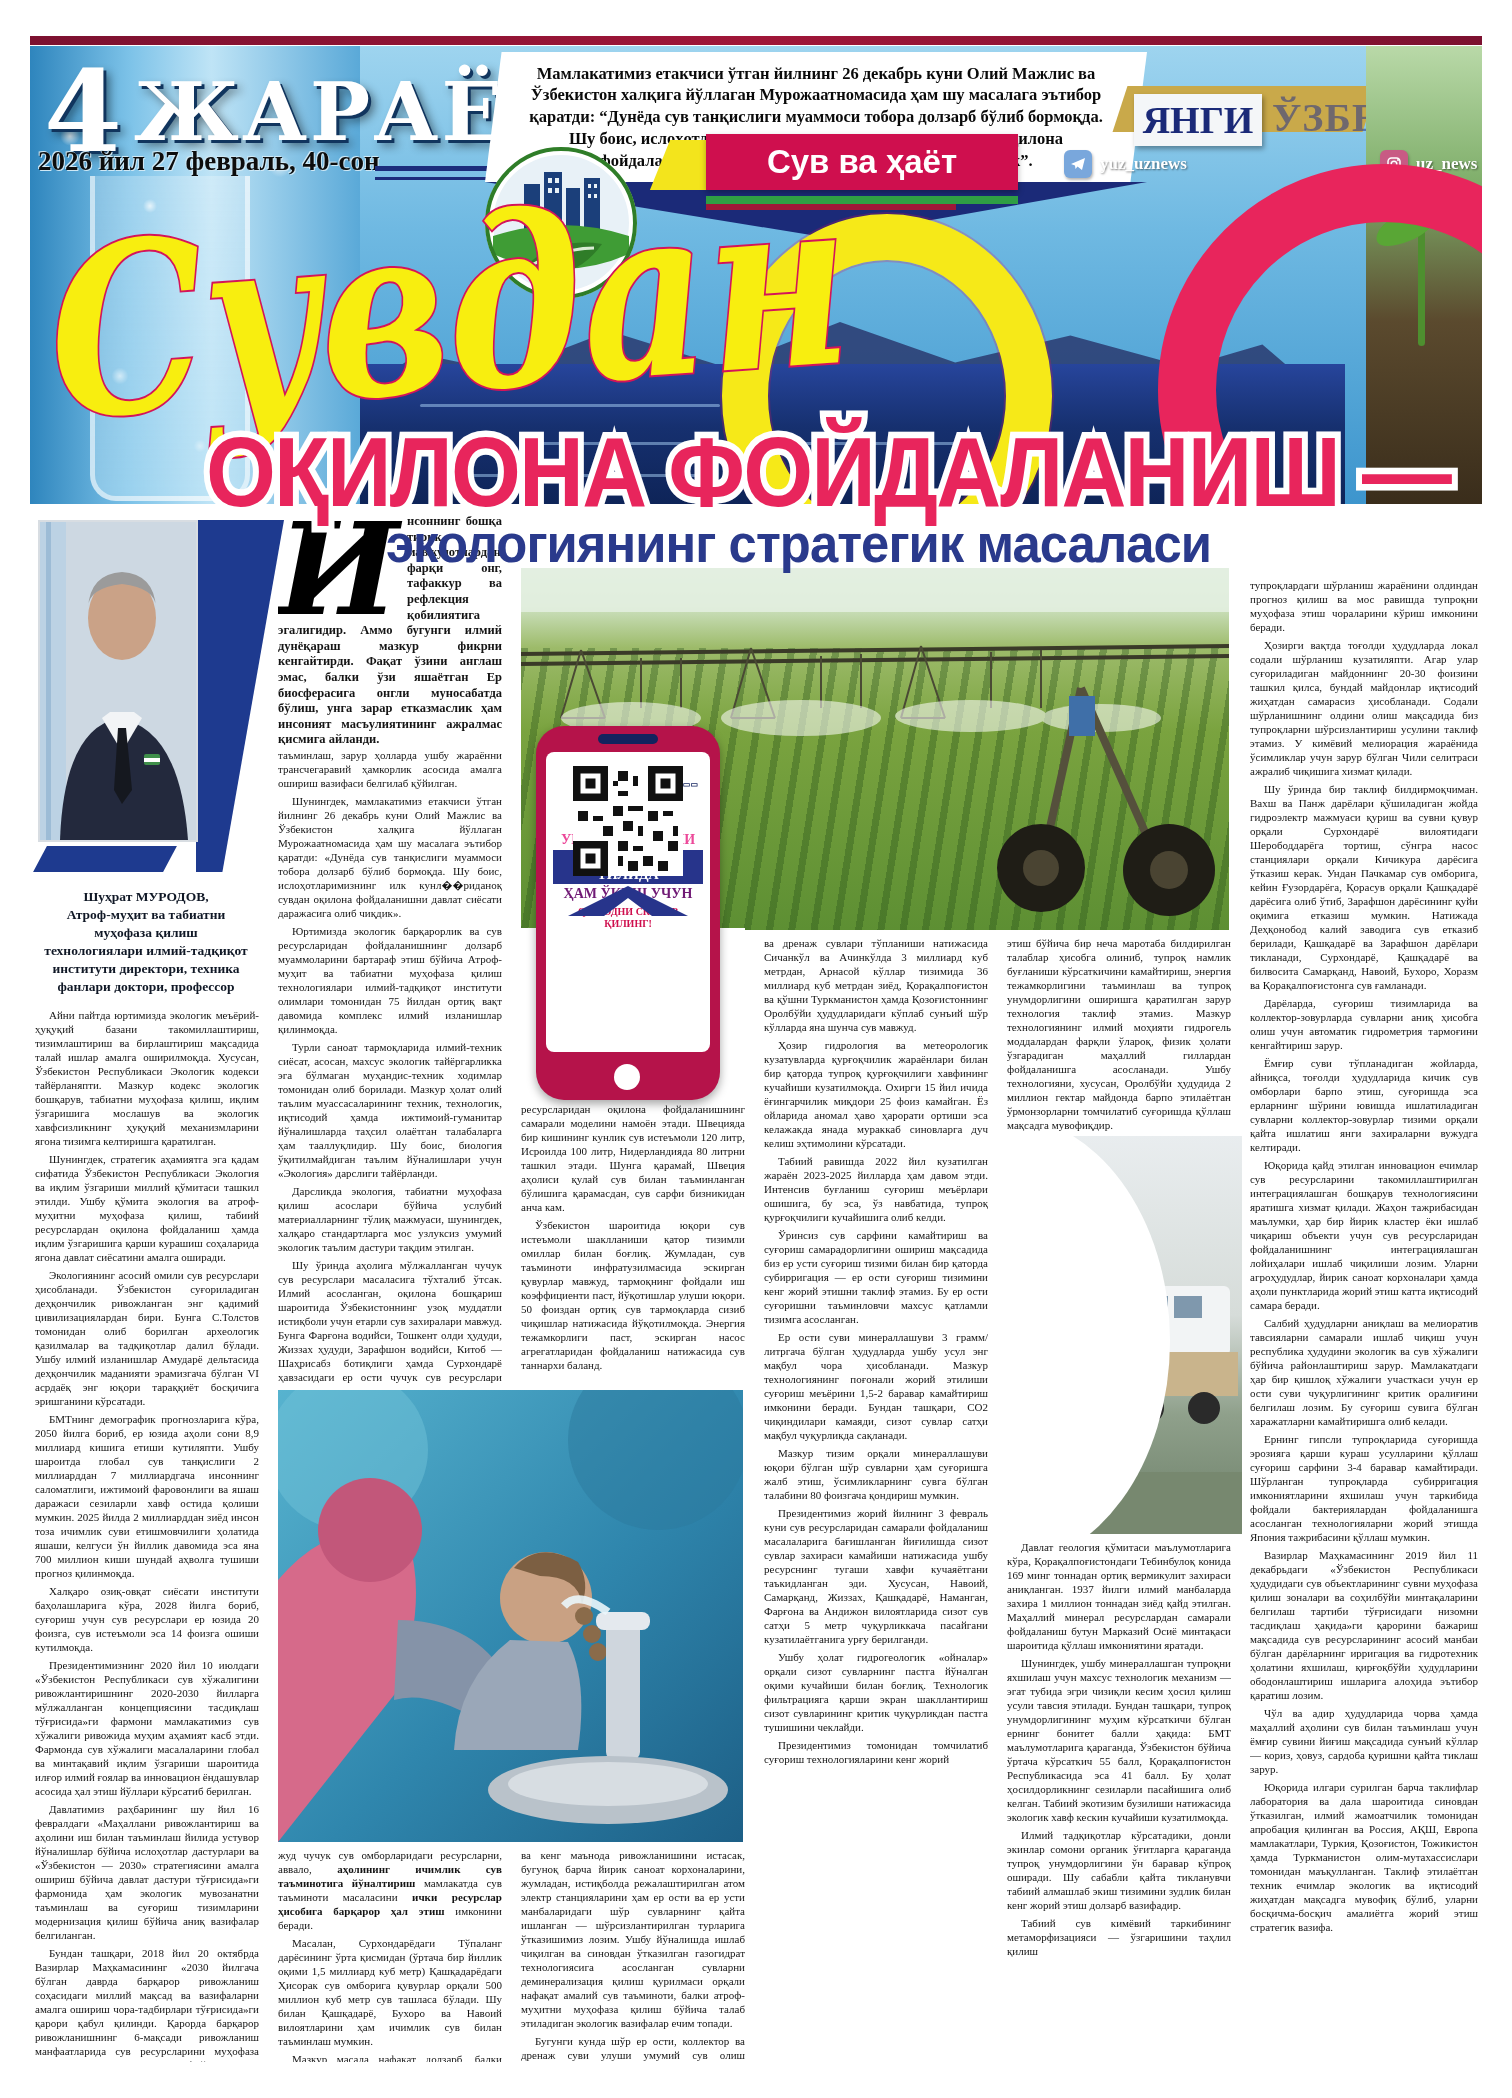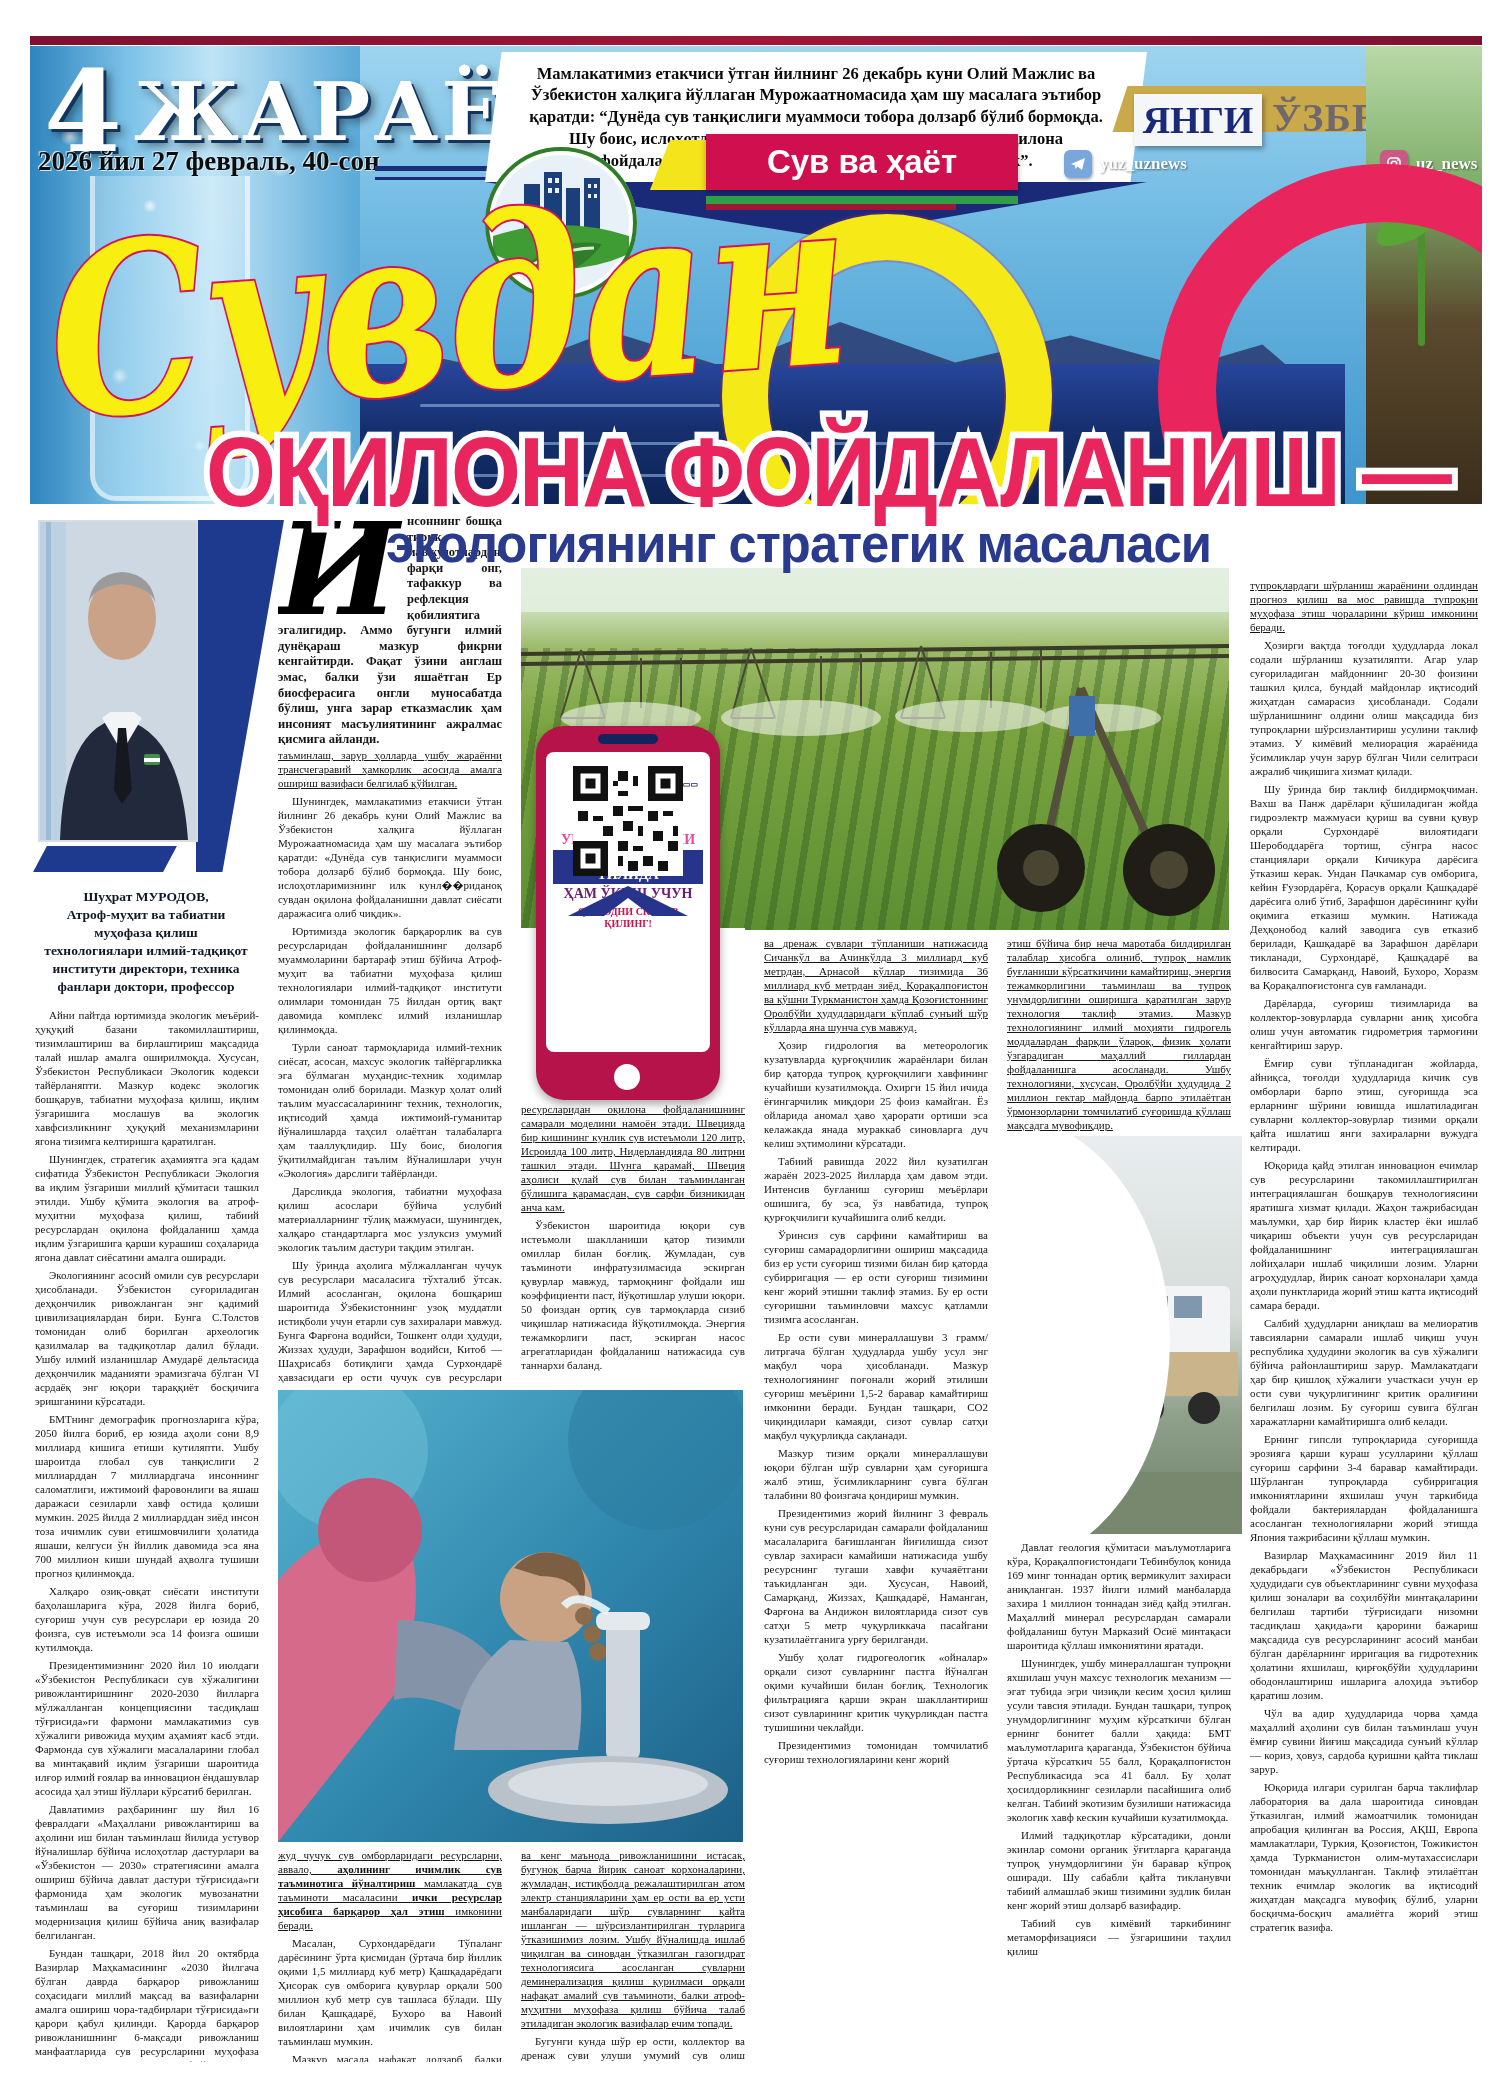--- a/index.html
+++ b/index.html
@@ -92,21 +92,21 @@
   #pink-ring{left:1128px;top:118px;width:336px;height:336px;border:58px solid #e8255c;border-radius:50%;z-index:8;}
 
   
   #headline1{left:198px;top:404px;width:1280px;height:132px;z-index:40;}
   #headline2{left:386px;top:512px;z-index:40;font-family:"Liberation Sans",sans-serif;font-weight:900;font-size:54px;color:#2a3a8c;
      transform:scaleX(.94);transform-origin:left top;letter-spacing:-1px;white-space:nowrap;}
 
   
   .col{position:absolute;overflow:hidden;font-size:11px;line-height:14px;text-align:justify;z-index:5;}
   .para{margin:0 0 4px 0;text-indent:14px;}
-  .para.noind{text-indent:0;text-decoration:underline;}
+  .para.noind{text-indent:0;}
   #lead-block{left:278px;top:514px;width:224px;height:232px;overflow:hidden;z-index:6;font-weight:bold;font-size:12.5px;line-height:15.6px;text-align:justify;}
   .dropcap{float:left;font-family:"DejaVu Serif",serif;font-style:italic;font-weight:bold;font-size:128px;line-height:.78;margin:6px 8px 0 0;color:#000;}
 
   #col1{left:35px;top:1008px;width:224px;height:1054px;}
   #col2a{left:278px;top:748px;width:224px;height:648px;}
   #col2b{left:278px;top:1848px;width:224px;height:214px;}
   #col3a{left:521px;top:1102px;width:224px;height:290px;}
   #col3b{left:521px;top:1848px;width:224px;height:214px;}
   #col4{left:764px;top:936px;width:224px;height:1126px;}
   #col5a{left:1007px;top:936px;width:224px;height:198px;}

